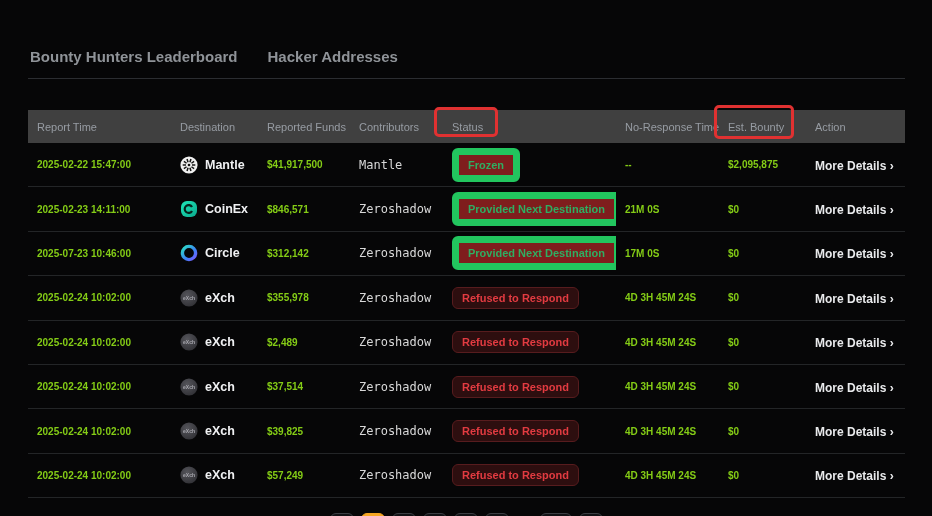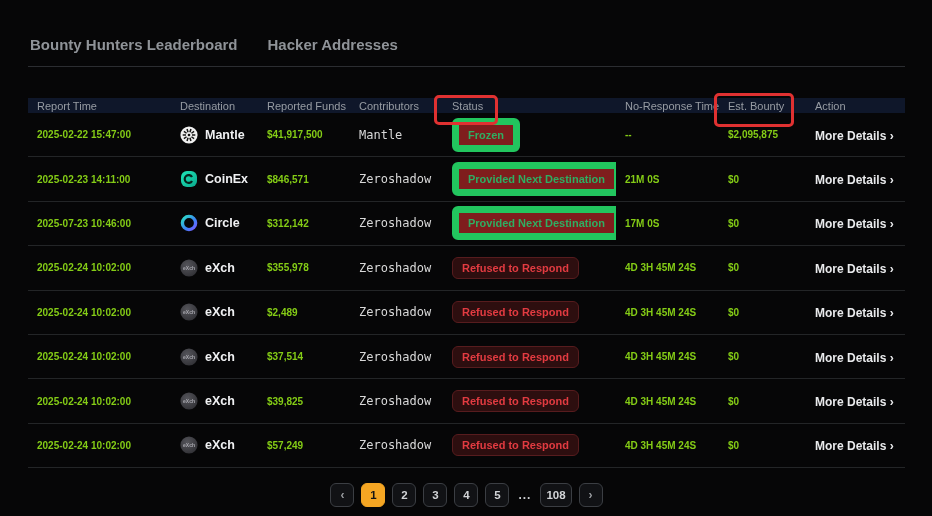--- a/index.html
+++ b/index.html
@@ -1,29 +1,29 @@
 <!DOCTYPE html>
 <html><head>
 <meta charset="utf-8">
 <style>
   * { margin:0; padding:0; box-sizing:border-box; }
   html,body { width:932px; height:516px; background:#050505; overflow:hidden;
     font-family:"Liberation Sans", sans-serif; }
-  .page { position:relative; width:932px; height:516px; background:#060607; padding:36px 27px 0 28px; }
+  .page { position:relative; width:932px; height:516px; background:#060607; padding:48px 27px 0 28px; }
 
   
   .tabs { display:flex; gap:30px; border-bottom:1px solid #2b2d31; padding:0 0 13px 2px; }
   .tab { font-size:15px; font-weight:700; color:#8f9398; cursor:pointer; position:relative; background:none; border:none; font-family:inherit; }
   .tab.active { color:#ffffff; }
   .tab.active::after { content:""; position:absolute; left:0; right:0; bottom:-14px; height:2px; background:#F5A623; }
 
   
   .table-wrap { position:relative; margin-top:10px; width:877px; }
   .grid-row { display:grid; grid-template-columns:143px 87px 92px 93px 173px 103px 87px 99px; align-items:center; }
-  .thead { background:#0f172a; height:15px;margin-top:31px; }
+  .thead { background:#404040; height:33px;margin-top:31px; }
   .thead .cell { font-size:11px; color:#979ca3; font-weight:400; }
   .cell { padding-left:9px; white-space:nowrap; overflow:hidden; }
   .trow { height:44.4px; border-bottom:1px solid #232527; }
   .t-time, .t-funds, .t-resp, .t-bounty { font-size:10px; font-weight:700; color:#84cc16; }
   .t-contrib { font-family:"DejaVu Sans Mono", monospace; font-size:12px; color:#d8d8d8; }
   .dest { display:flex; align-items:center; gap:7px; }
   .dest .label { font-size:12.5px; font-weight:700; color:#f0f1f3; }
   .badge { display:inline-block; font-size:11px; font-weight:600; padding:4px 9px; border-radius:6px; }
   .badge.green { color:#2fae62; background:#7f1d1d; border:7px solid #22c55e; }
   .badge.red   { color:#e23b41; background:#2d0e0f; border:1px solid #571c1e; }

